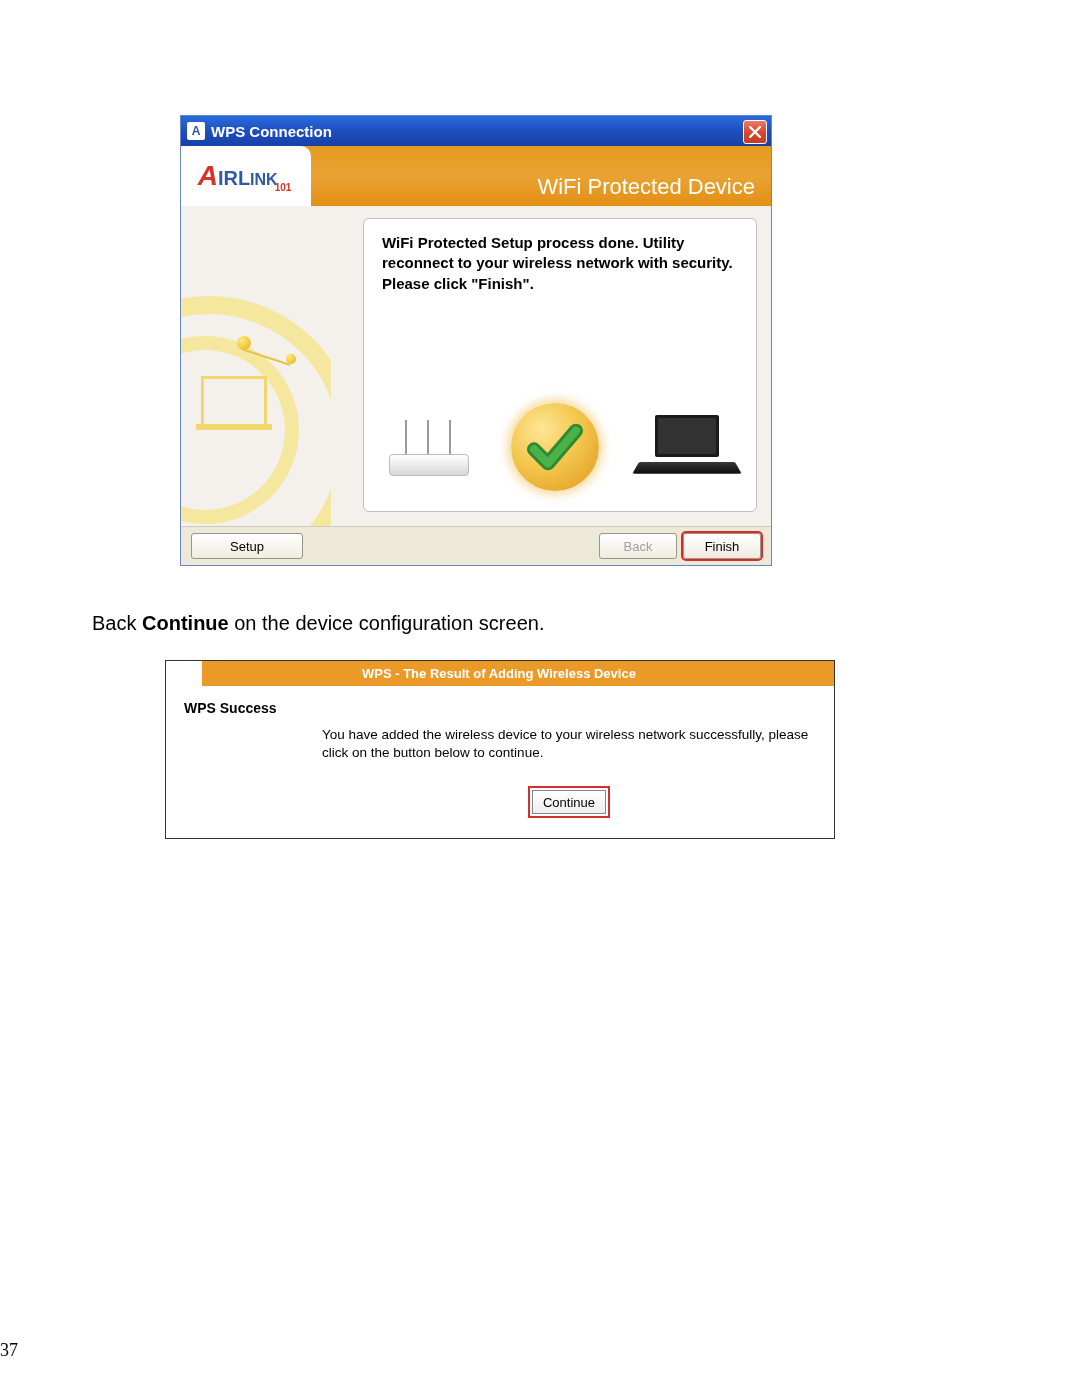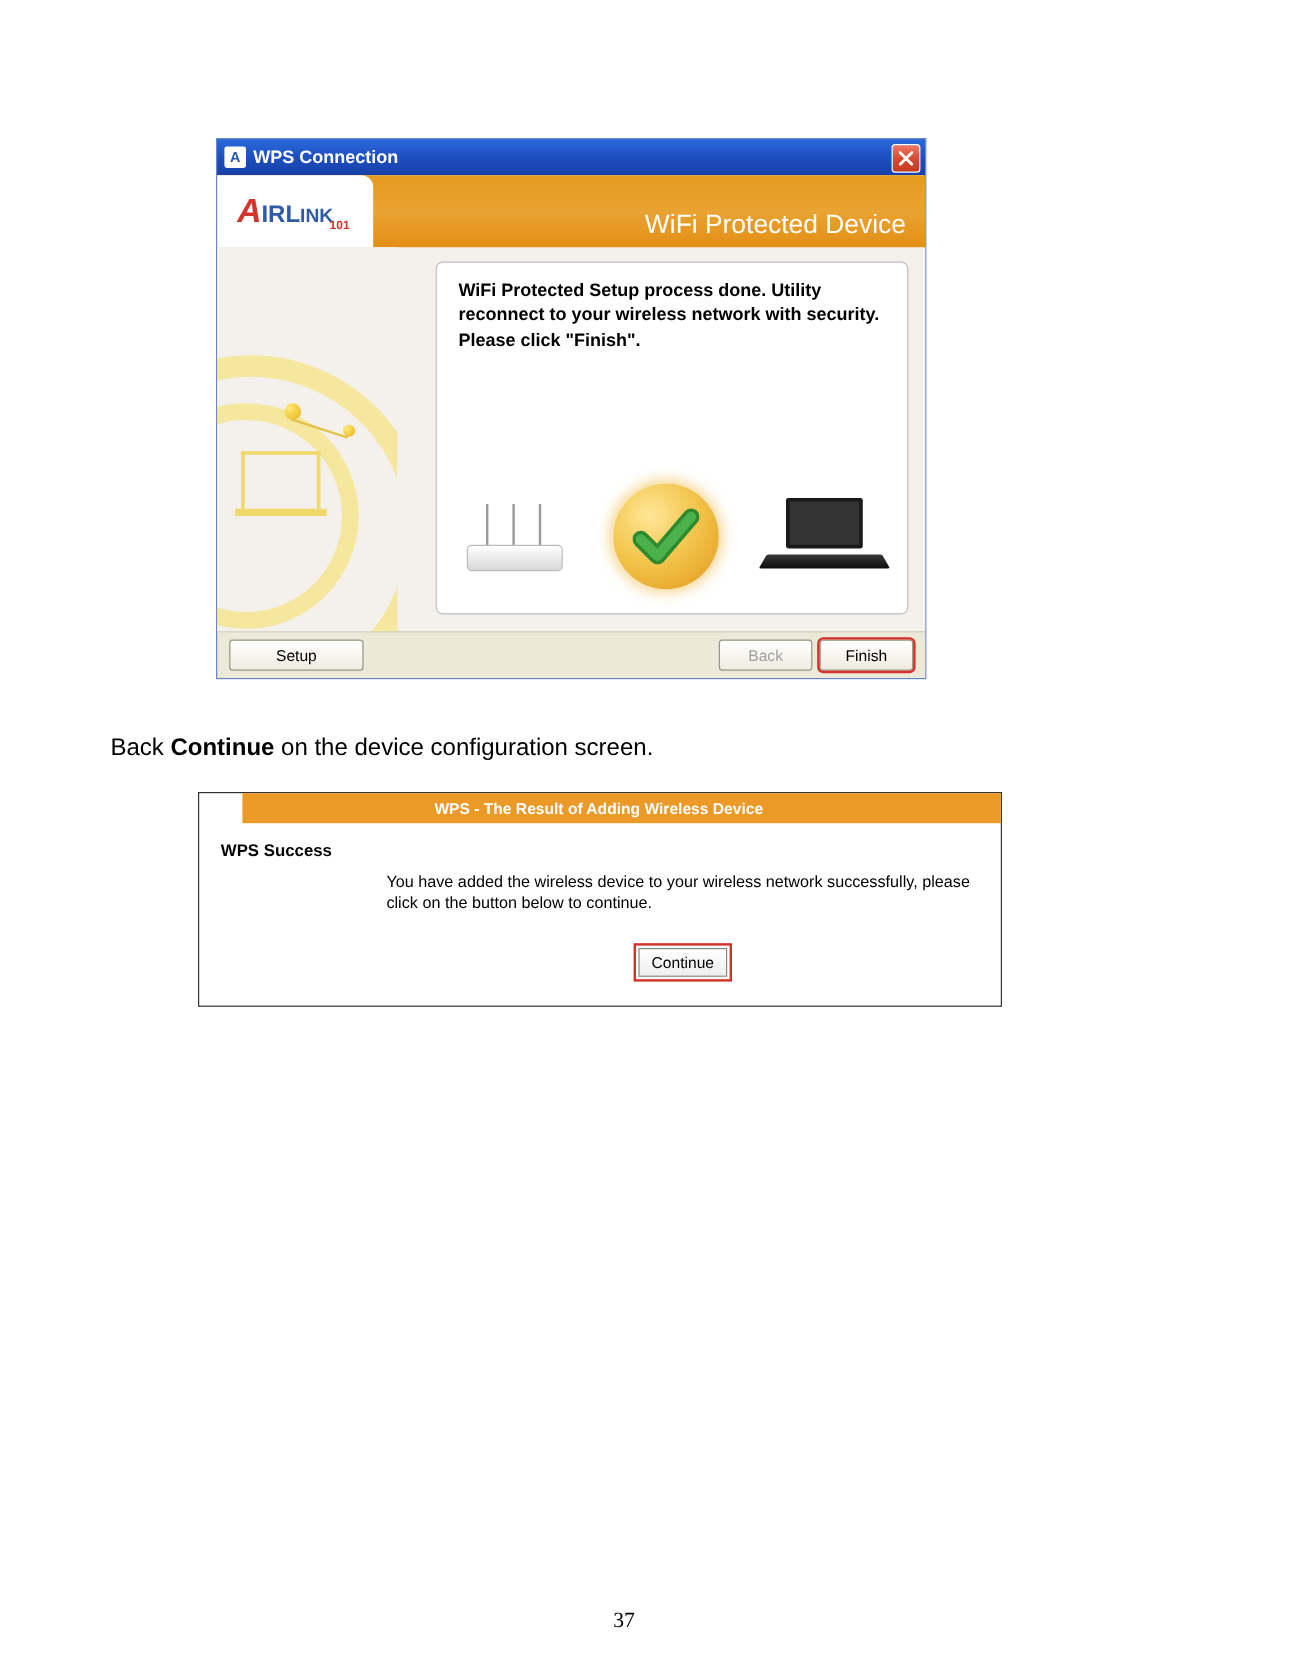--- a/index.html
+++ b/index.html
@@ -362,21 +362,21 @@
     outline: 2px solid #d62f2a;
     outline-offset: 2px;
   }
 
   
   .page-num {
     position: absolute;
     bottom: 36px;
     left: 0;
     width: 1040px;
-    text-align: center;
+    text-align: left;
     font-size: 18px;
     color: #000;
     font-family: "Times New Roman", serif;
   }
 </style>
 </head>
 <body>
 
 <div class="page">
 

